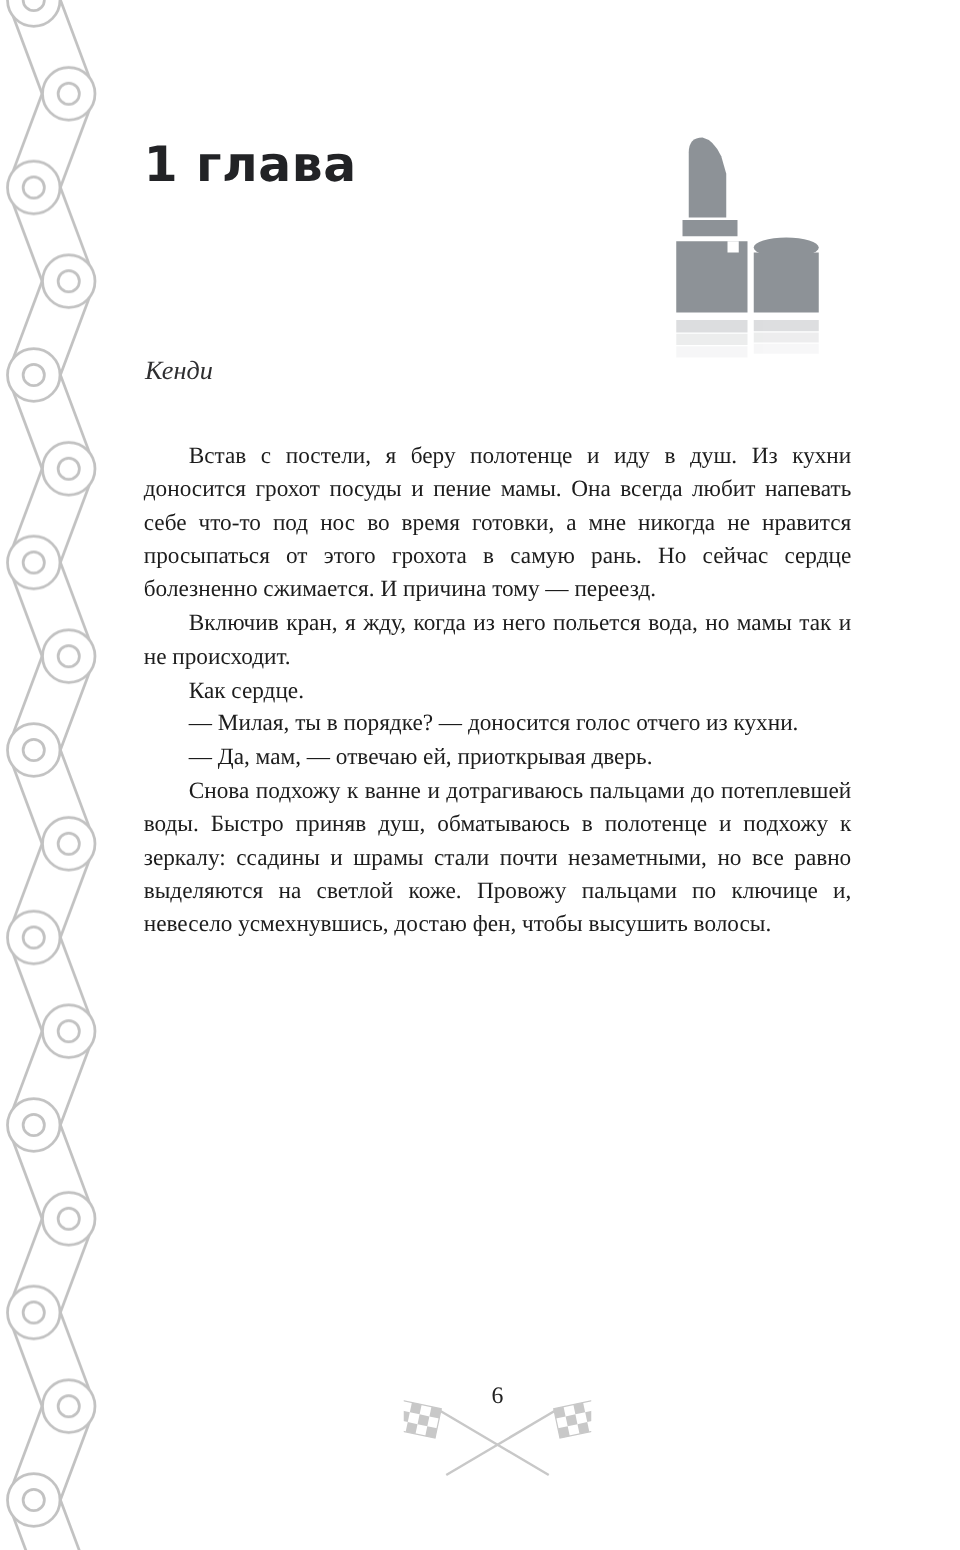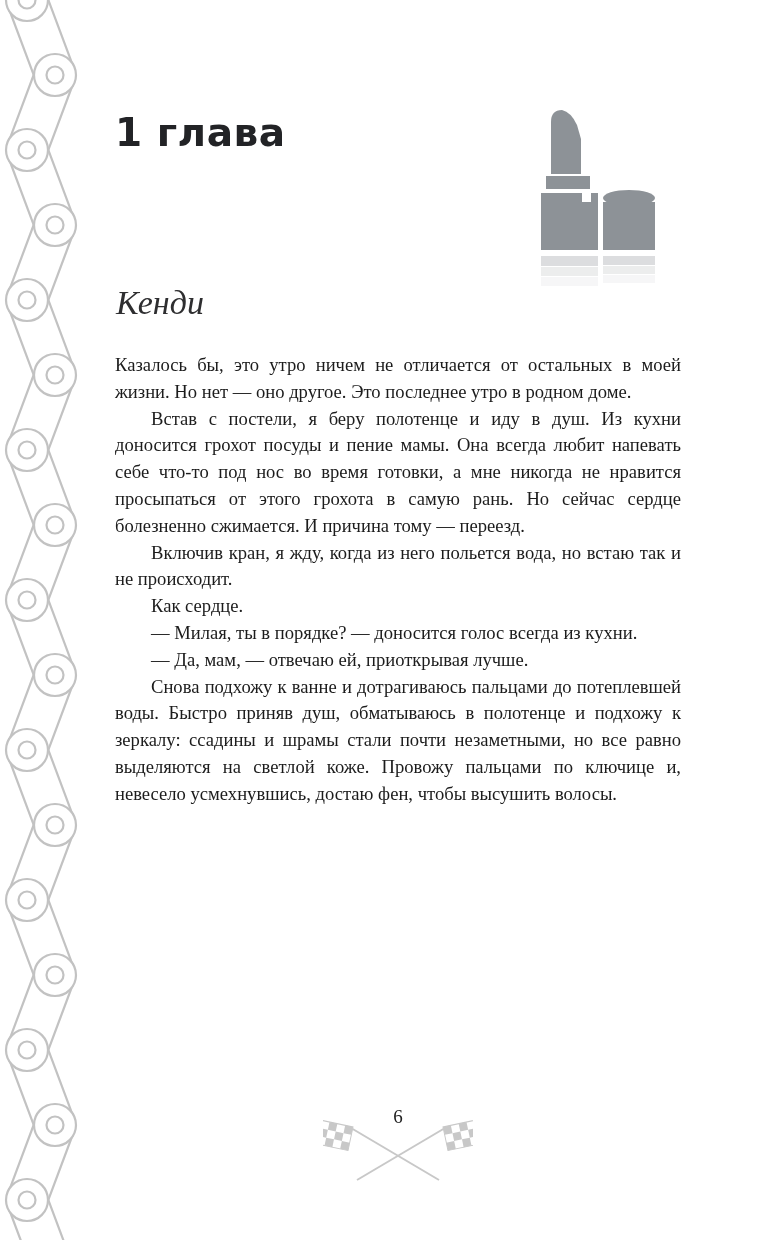--- a/index.html
+++ b/index.html
@@ -17,21 +17,21 @@
   .content { position:absolute; left:0; top:0; width:612px; height:1240px; }
   .chapter-title {
     position:absolute; left:115px; top:110px;
     font-family:"DejaVu Sans", sans-serif;
     font-weight:bold; font-size:39px; color:#222326; letter-spacing:0.5px;
   }
   .lipstick { position:absolute; left:538px; top:106px; }
   .subtitle {
     position:absolute; left:116px; top:284px;
     font-family:"Liberation Serif", serif;
-    font-style:italic; font-weight:normal; font-size:34px; color:#2e2e30;text-align:right;
+    font-style:italic; font-weight:normal; font-size:21px; color:#2e2e30;text-align:right;
   }
   .body-text {
     position:absolute; left:115px; top:352px; width:566px;
     font-size:18.6px; line-height:26.8px;
     text-align:justify; hyphens:auto; -webkit-hyphens:auto;
   }
   .body-text p { text-indent:36px; }
   .body-text p.no-indent { text-indent:0; }
   .footer-number {
     position:absolute; left:115px; top:1106px; width:566px;
@@ -91,26 +91,25 @@
               <rect x="3" y="171" width="57" height="9"></rect>
               <rect x="65" y="169" width="52" height="8"></rect>
             </g>
         </g>
       </svg>
     </div>
 
     <h2 class="subtitle">Кенди</h2>
 
     <div class="body-text">
-      <p class="no-indent">Казалось бы, это утро ничем не отличается от остальных в моей жизни. Но нет — оно другое. Это последнее утро в родном доме.</p>
       <p>Встав с постели, я беру полотенце и иду в душ. Из кухни доносится грохот посуды и пение мамы. Она всегда любит напевать себе что-то под нос во время готовки, а мне никогда не нравится просыпаться от этого грохота в самую рань. Но сейчас сердце болезненно сжимается. И причина тому — переезд.</p>
-      <p>Включив кран, я жду, когда из него польется вода, но встаю так и не происходит.</p>
+      <p>Включив кран, я жду, когда из него польется вода, но мамы так и не происходит.</p>
       <p>Как сердце.</p>
-      <p>— Милая, ты в порядке? — доносится голос всегда из кухни.</p>
-      <p>— Да, мам, — отвечаю ей, приоткрывая лучше.</p>
+      <p>— Милая, ты в порядке? — доносится голос отчего из кухни.</p>
+      <p>— Да, мам, — отвечаю ей, приоткрывая дверь.</p>
       <p>Снова подхожу к ванне и дотрагиваюсь пальцами до потеплевшей воды. Быстро приняв душ, обматываюсь в полотенце и подхожу к зеркалу: ссадины и шрамы стали почти незаметными, но все равно выделяются на светлой коже. Провожу пальцами по ключице и, невесело усмехнувшись, достаю фен, чтобы высушить волосы.</p>
     </div>
 
     <div class="footer-number">6</div>
 
     <div class="flags">
       <svg width="150" height="66" viewBox="0 0 150 66" xmlns="http://www.w3.org/2000/svg">
         <g stroke="#c8c8c8" stroke-width="2">
           <line x1="28" y1="10" x2="116" y2="62"></line>
           <line x1="122" y1="10" x2="34" y2="62"></line>

